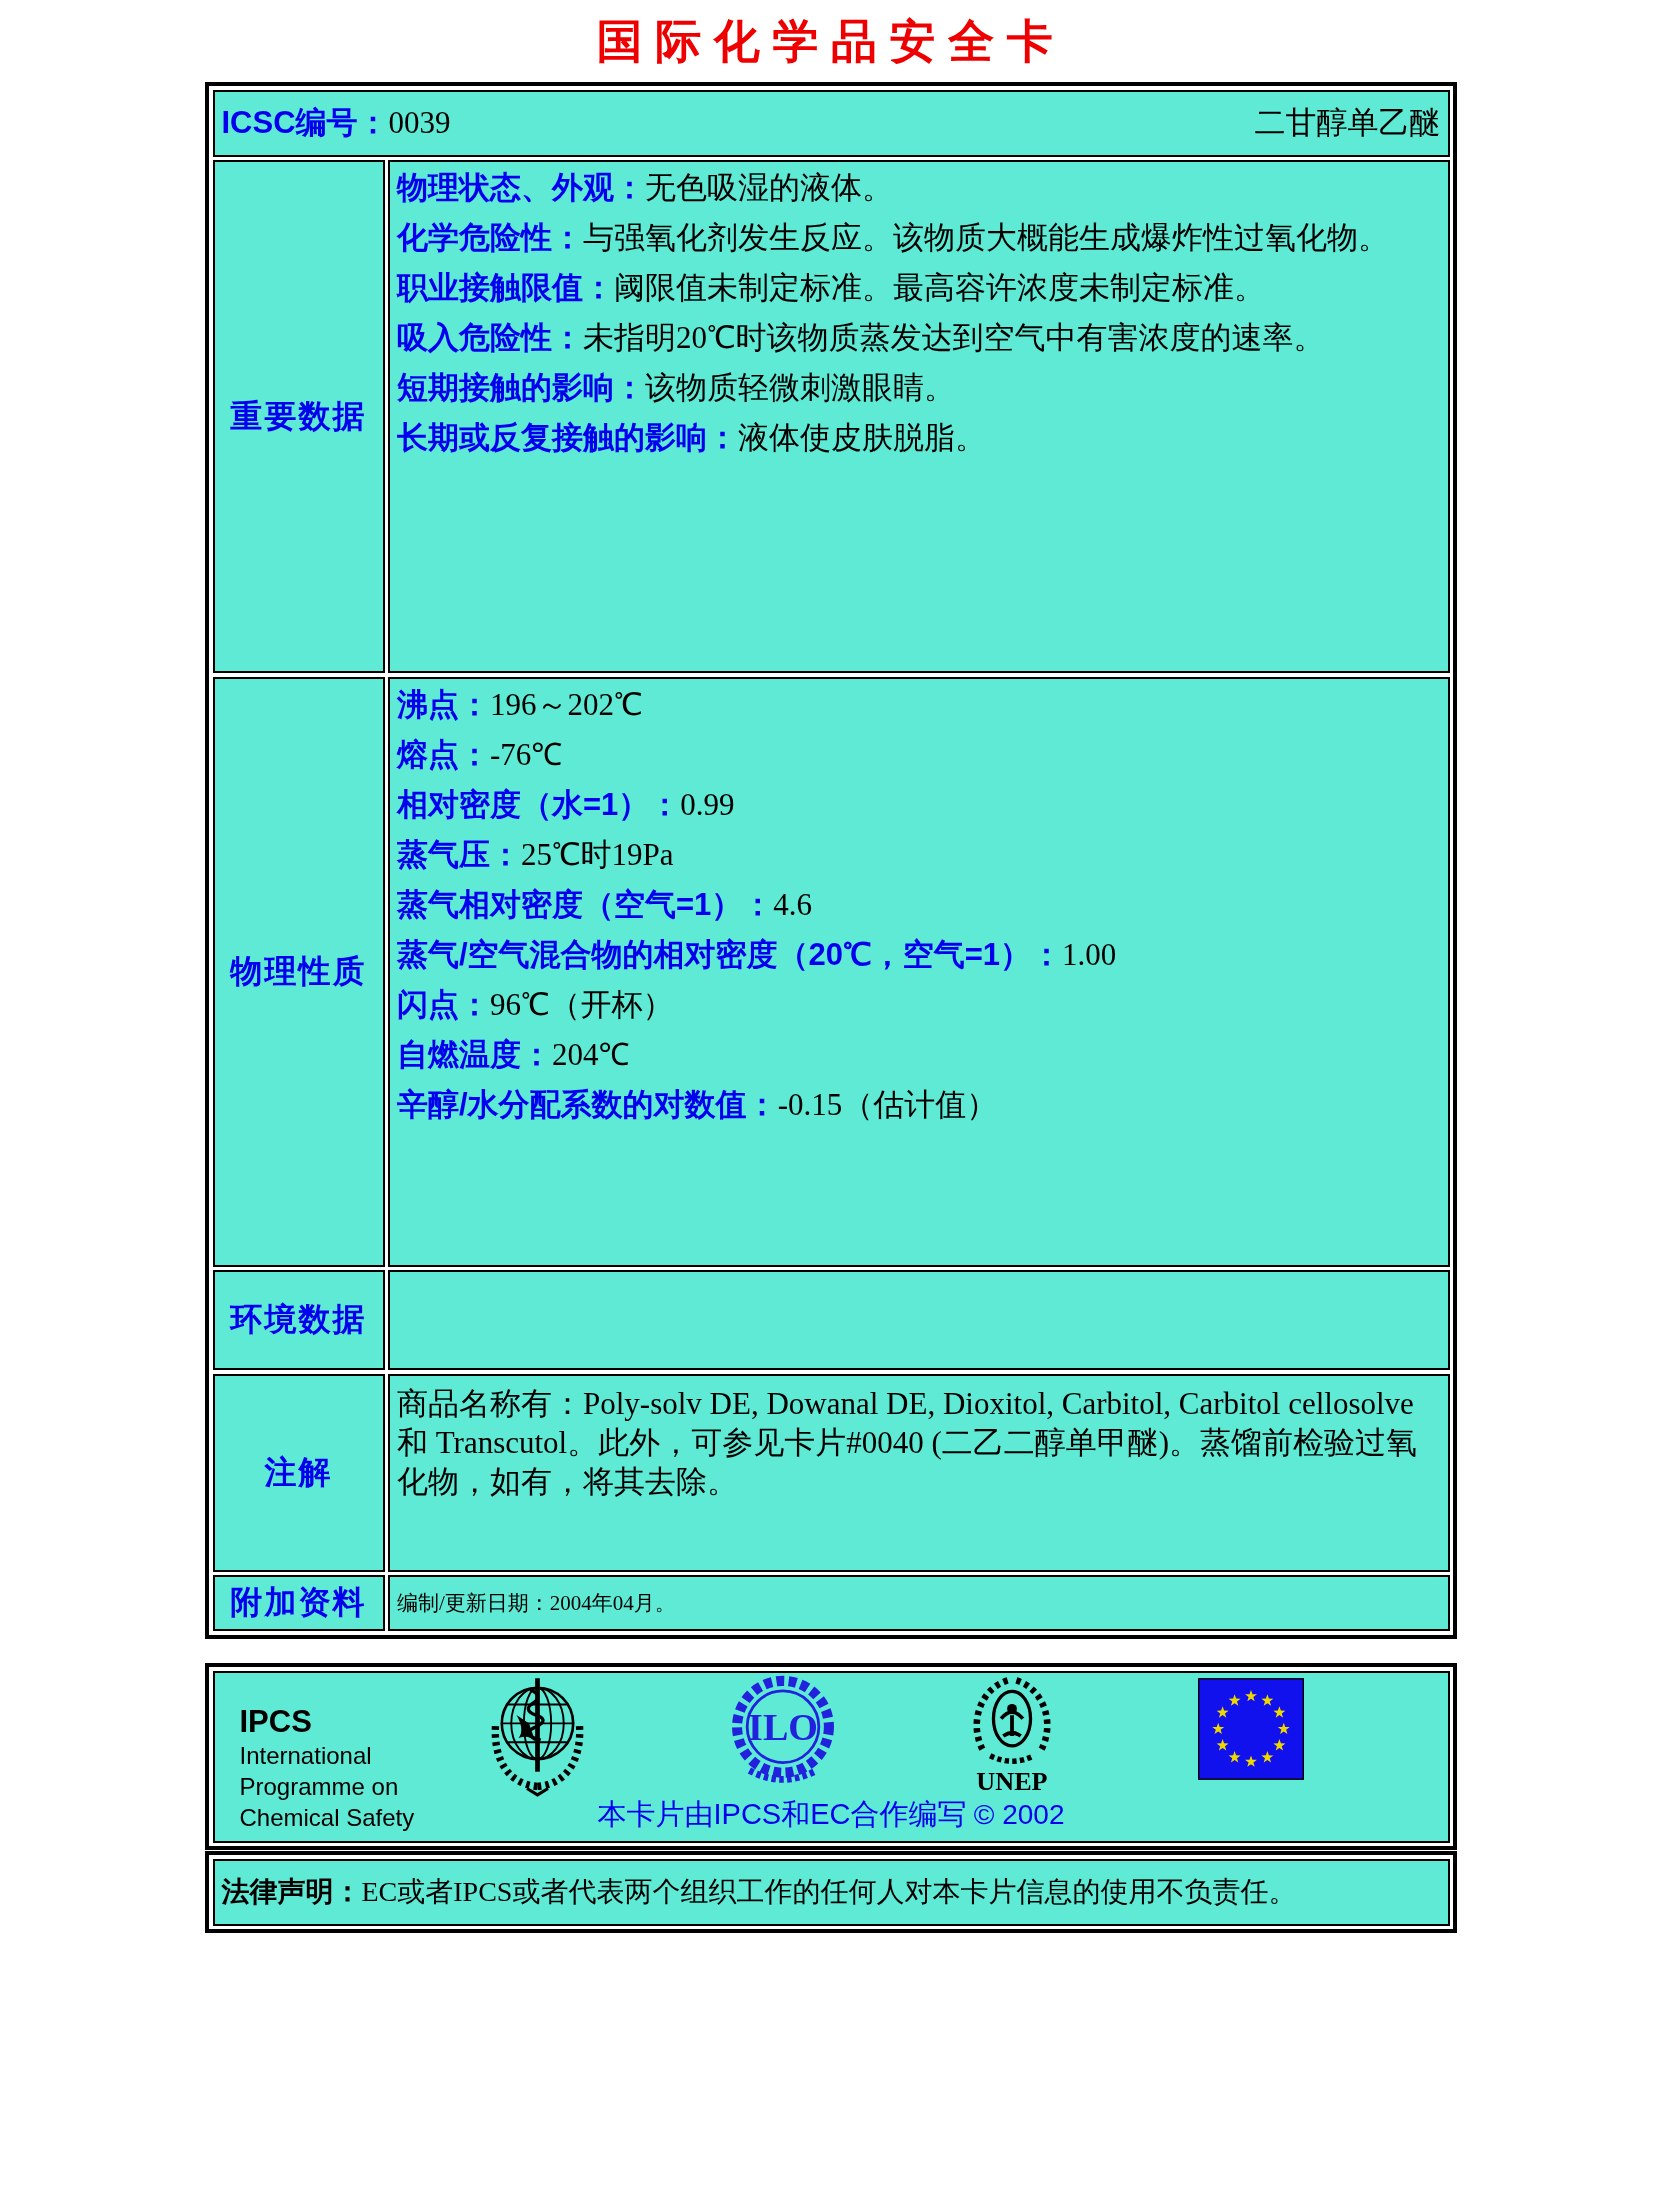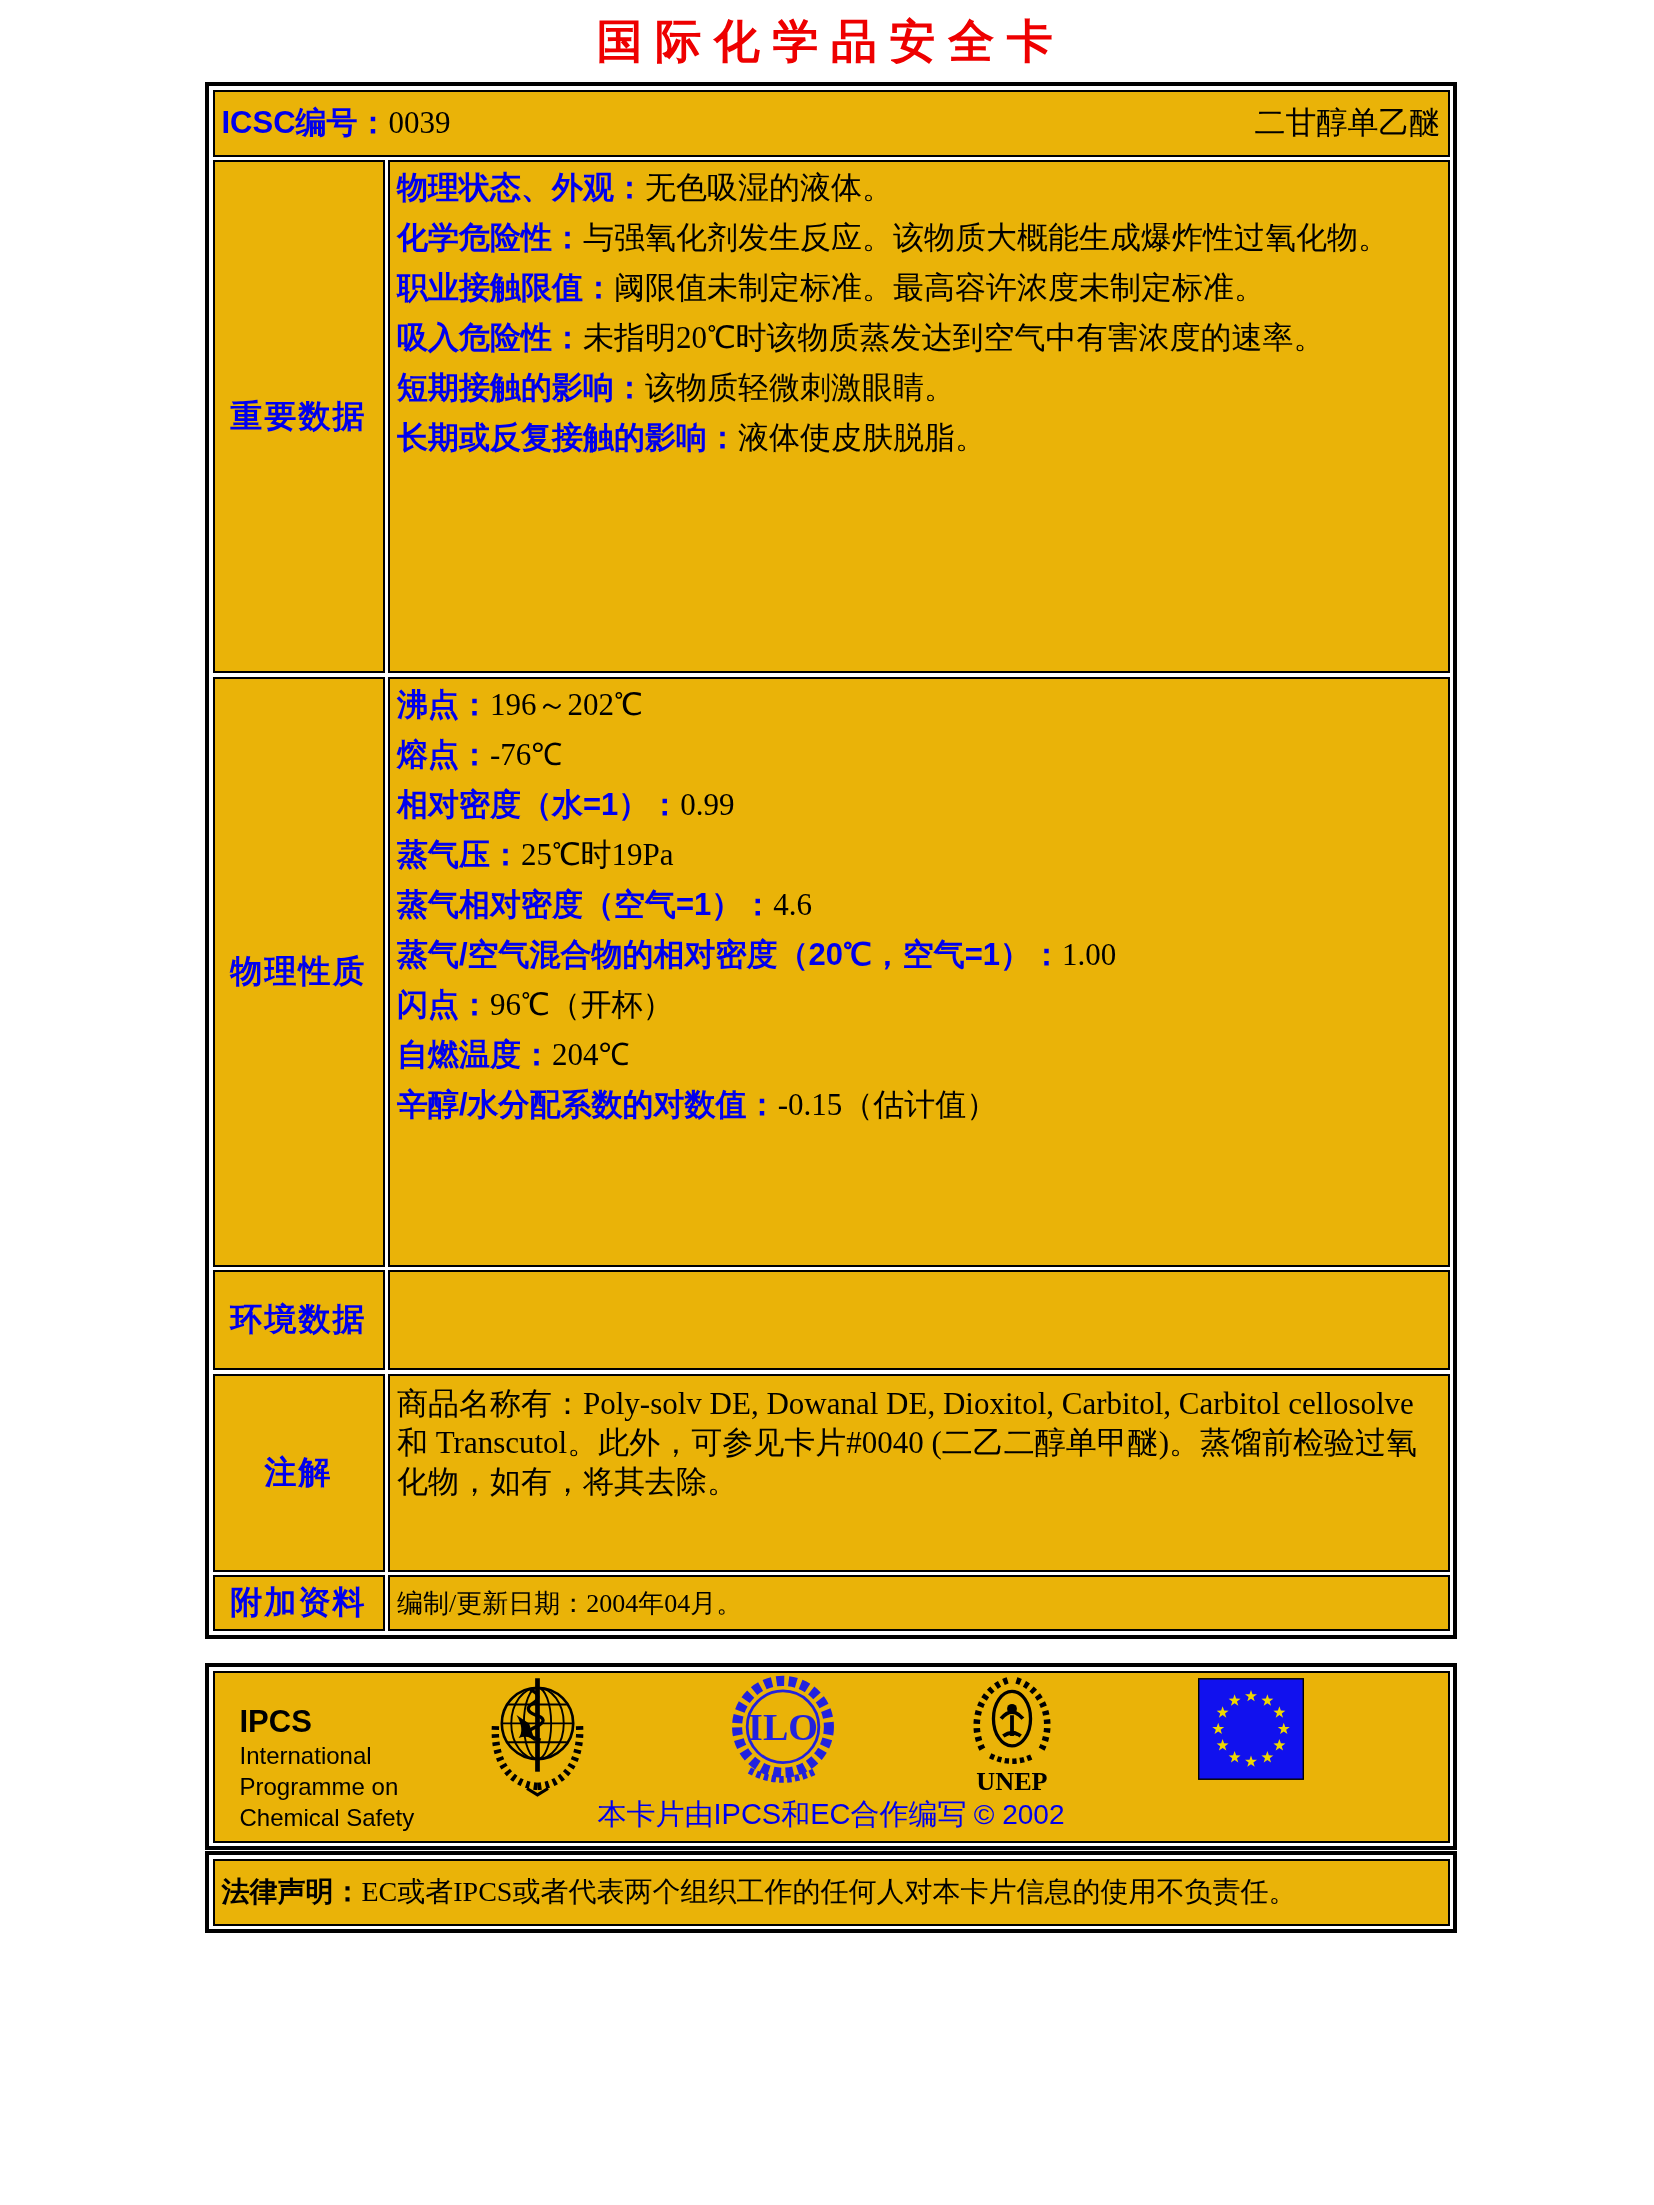--- a/index.html
+++ b/index.html
@@ -12,39 +12,39 @@
   
   .page-title{
     position:absolute;left:205px;top:11.2px;width:1252px;
     text-align:center;font-family:"DejaVu Serif","Liberation Serif",serif;
     font-size:46px;font-weight:bold;color:#EE0000;letter-spacing:12.6px;
   }
 
   
   .outer-box{position:absolute;left:205px;width:1252px;box-sizing:border-box;
     border:4.2px solid #000;padding:3.5px;background:#fff;}
-  .cell{box-sizing:border-box;border:2.1px solid #000;background:#eab308;}
+  .cell{box-sizing:border-box;border:2.1px solid #000;background:#5eead4;}
 
   
   .main-table{top:82px;display:flex;flex-direction:column;gap:3.5px;}
   .trow{display:flex;gap:3.5px;}
   .label-cell{width:172px;display:flex;align-items:center;justify-content:center;
     font-family:"Liberation Sans",sans-serif;font-weight:bold;color:#0000EE;
     font-size:32px;letter-spacing:2.1px;text-align:center;}
   .content-cell{flex:1;padding:1.4px 7px;overflow:hidden;}
   .header-cell{flex:1;display:flex;justify-content:space-between;align-items:center;
     padding:0 7px;font-size:31px;}
 
   .prop-line{font-size:31px;line-height:50px;white-space:nowrap;}
   .prop-line .lbl{font-family:"Liberation Sans",sans-serif;font-weight:bold;color:#0000EE;}
   .prop-line .val{font-family:"Liberation Serif",serif;color:#000;}
 
   .notes-text{font-size:31px;line-height:39px;padding-top:7px;}
 
-  .single-line-cell{display:flex;align-items:center;padding:18px 7px;font-size:26px;}
+  .single-line-cell{display:flex;align-items:center;padding:18px 7px;font-size:21px;}
 
   
   .footer-box{top:1663px;height:187px;}
   .footer-cell{position:relative;width:100%;height:100%;}
   .ipcs-block{position:absolute;left:25px;top:11.2px;font-family:"Liberation Sans",sans-serif;margin-top:20px;}
   .ipcs-acronym{font-size:31px;font-weight:bold;line-height:36px;}
   .ipcs-line{font-size:24px;line-height:31px;}
   .logo{position:absolute;}
   .footer-caption{position:absolute;left:0;bottom:5.6px;width:100%;text-align:center;
     font-size:29px;}

